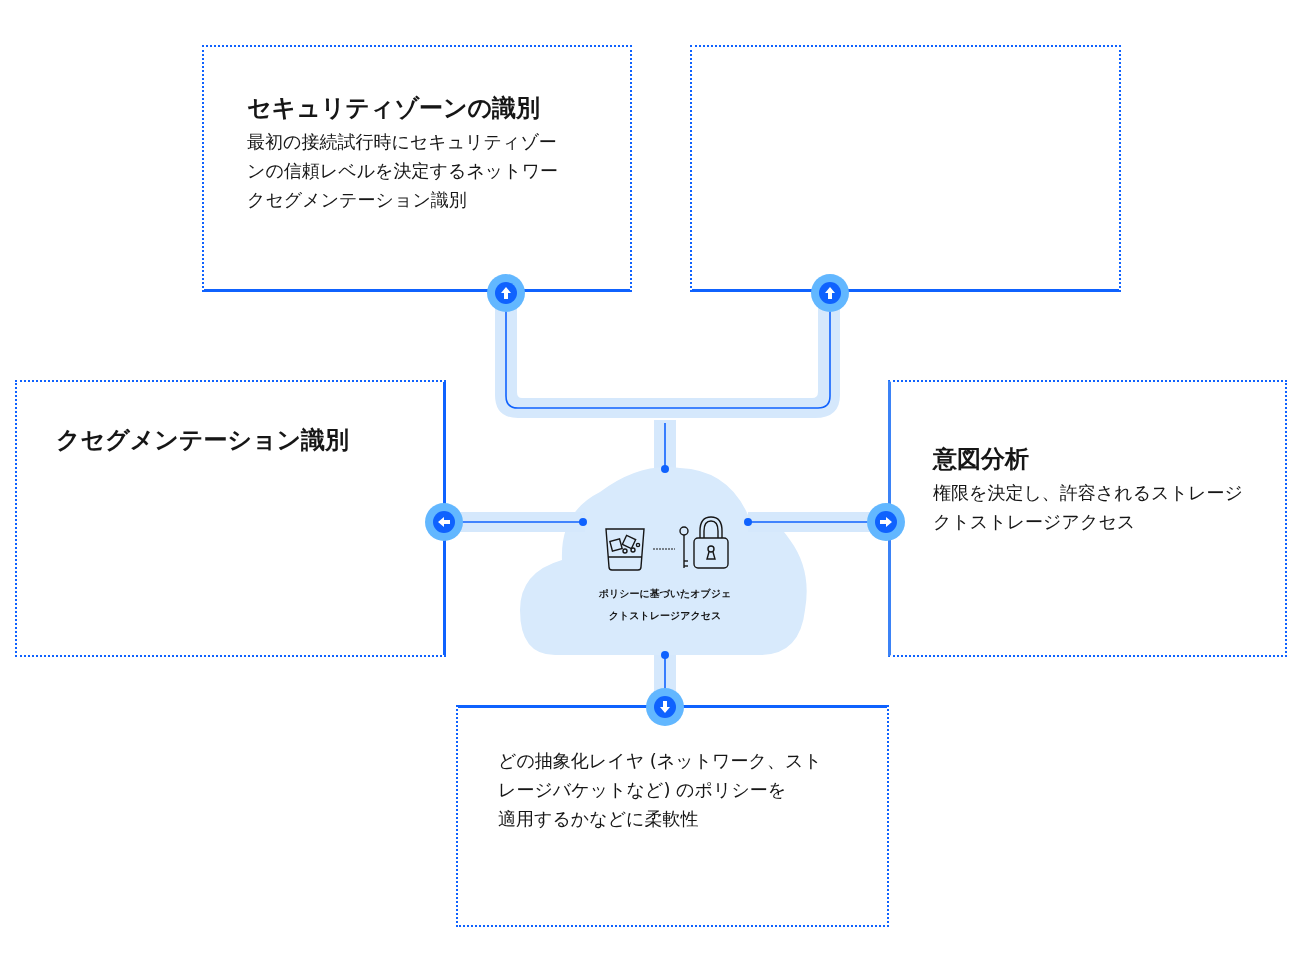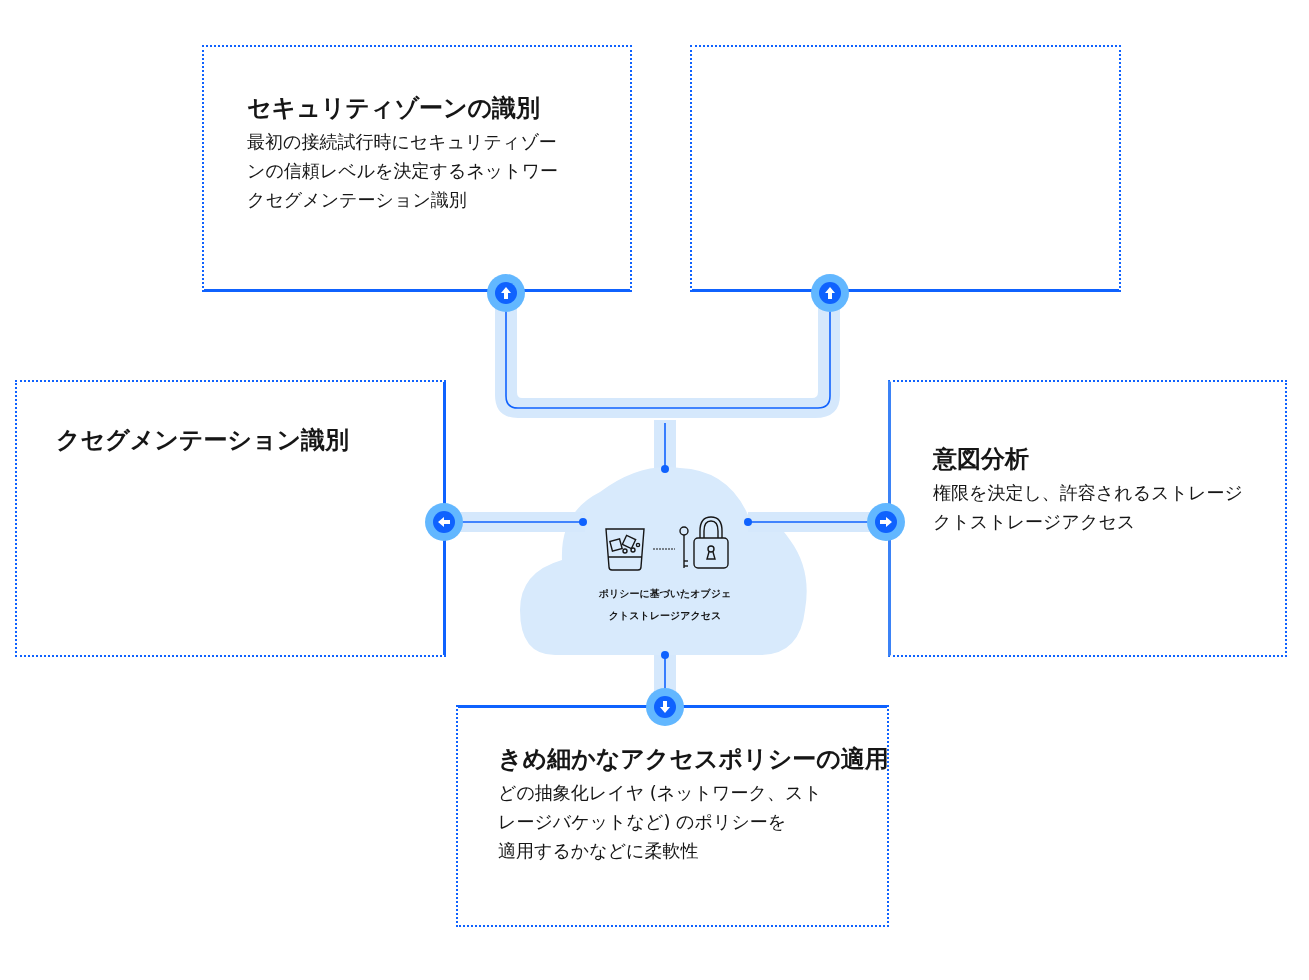--- a/index.html
+++ b/index.html
@@ -94,21 +94,20 @@
   <div class="box solid-left" style="left:888px; top:380px; width:399px; height:277px;">
     <div class="box-content" style="left:42px; top:64px;">
       <p class="box-title">意図分析</p>
       <p class="box-desc">権限を決定し、許容されるストレージ
 クトストレージアクセス</p>
     </div>
   </div>
 
   <div class="box solid-top" style="left:456px; top:705px; width:433px; height:222px;">
     <div class="box-content" style="left:40px; top:38px;">
-      <p class="box-title">きめ細かなアクセスポリシーの適用</p>
       <p class="box-desc">どの抽象化レイヤ (ネットワーク、スト
 レージバケットなど) のポリシーを
 適用するかなどに柔軟性</p>
     </div>
   </div>
 
   <svg width="1309" height="980" style="position:absolute;left:0;top:0;pointer-events:none;">
     <g>
       <circle cx="506" cy="293" r="19" fill="#62b7ff"></circle>
       <circle cx="506" cy="293" r="11" fill="#0f62fe"></circle>

